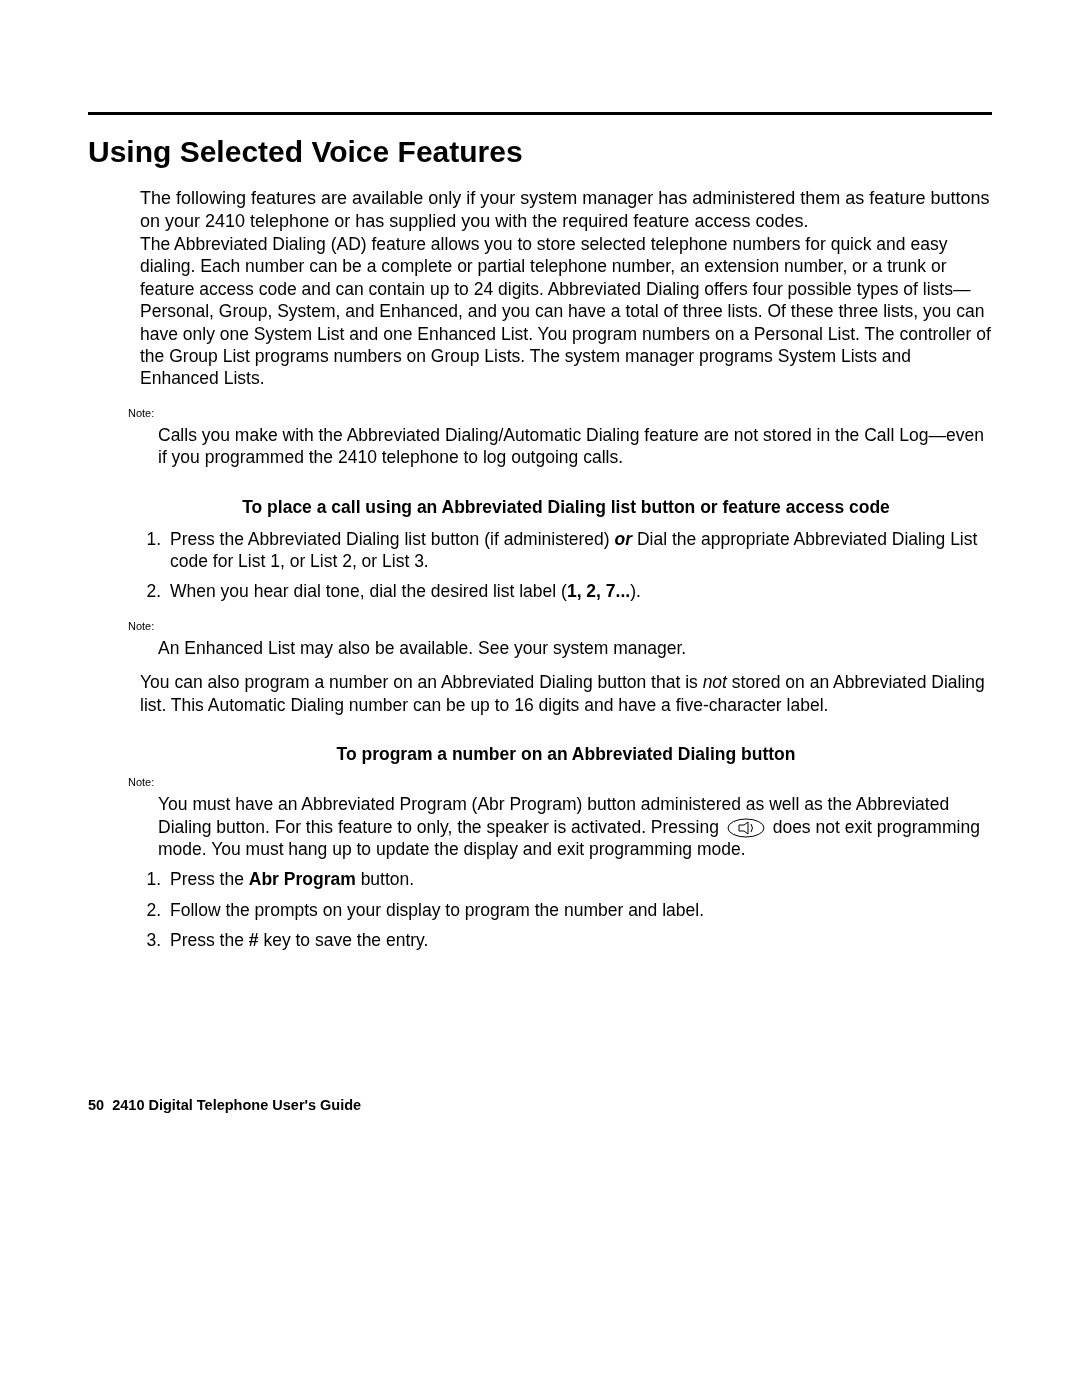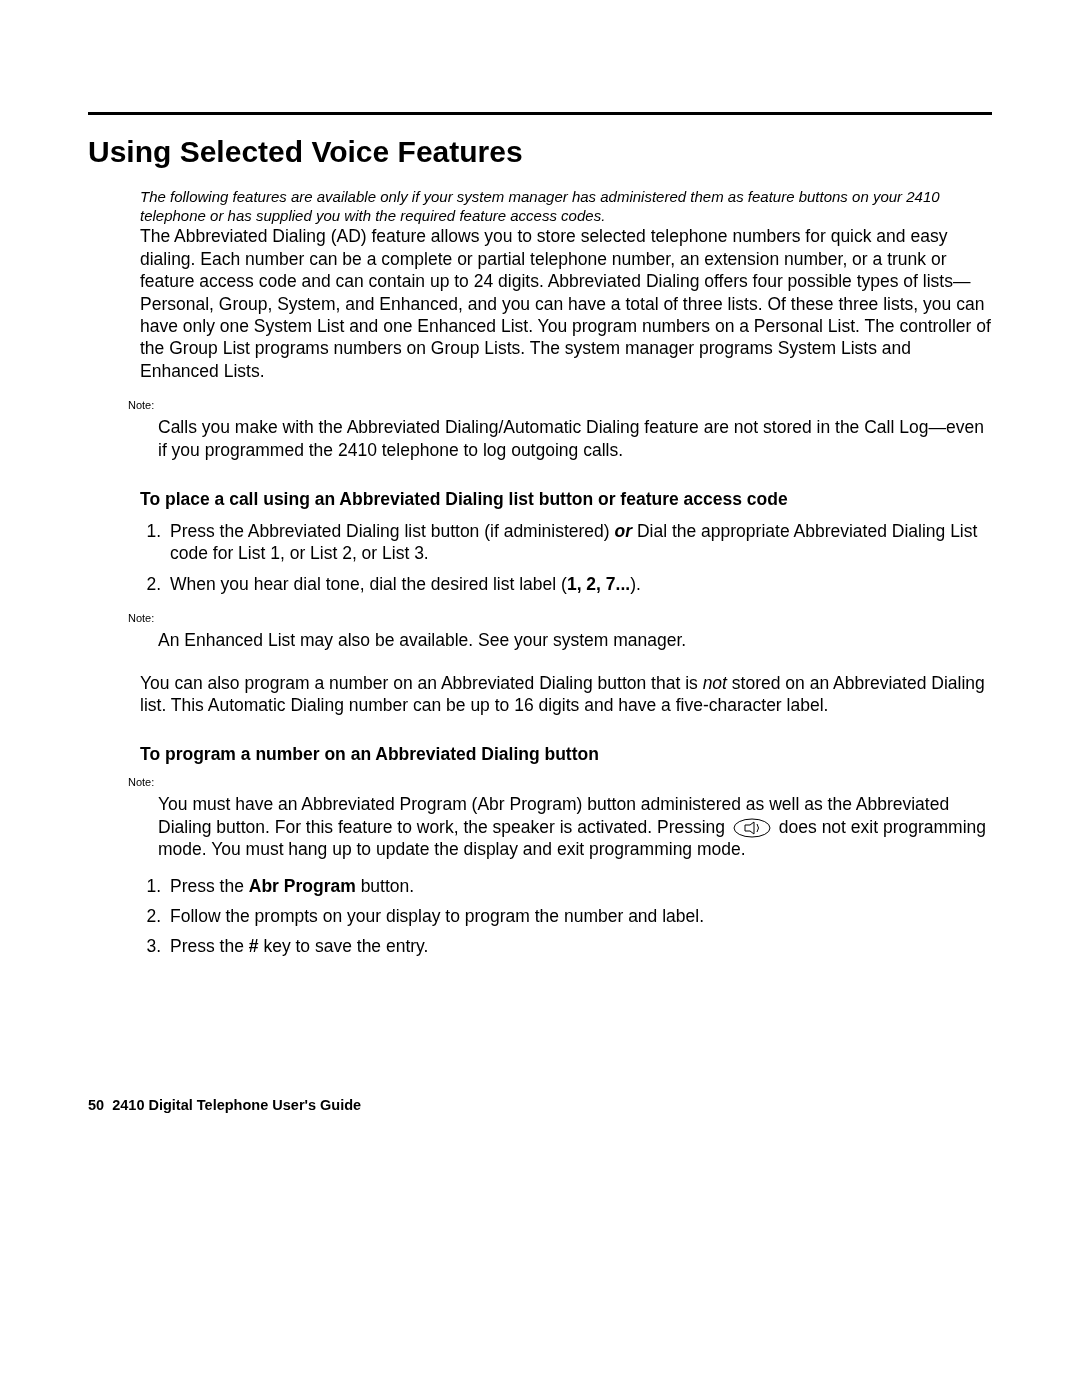--- a/index.html
+++ b/index.html
@@ -21,23 +21,22 @@
     border-top: 3px solid #000;
     margin: 0 0 20px 0;
   }
   h1.title {
     font-size: 30px;
     font-weight: bold;
     margin: 0 0 18px 0;
   }
   .intro {
     margin-left: 52px;
-    font-size: 15px;
+    font-size: 18px;
     line-height: 1.28;
-    font-style: italic;
   }
   h2.section {
     font-size: 21px;
     font-weight: bold;
     margin: 34px 0 16px 0;
   }
   .body {
     margin-left: 52px;
     font-size: 17.5px;
     line-height: 1.28;
@@ -54,20 +53,21 @@
   .note-text {
     margin-left: 30px;
     font-size: 17.5px;
     line-height: 1.28;
   }
   h3.sub {
     font-size: 17.5px;
     font-weight: bold;
     margin: 28px 0 10px 0;
     margin-left: 52px;
+    text-align: center;
   }
   ol.steps {
     margin: 0 0 0 52px;
     padding-left: 26px;
     font-size: 17.5px;
     line-height: 1.28;
   }
   ol.steps li {
     margin-bottom: 8px;
     padding-left: 4px;
@@ -118,40 +118,40 @@
     <li>
       <span>When you hear dial tone, dial the desired list label (</span><strong>1, 2, 7...</strong><span>).</span>
     </li>
   </ol>
 
   <div class="body note-block">
     <div class="note-label">Note:</div>
     <div class="note-text">An Enhanced List may also be available. See your system manager.</div>
   </div>
 
-  <div class="body" style="margin-top:20px;">
+  <div class="body" style="margin-top:12px;">
     <span>You can also program a number on an Abbreviated Dialing button that is </span><em>not</em><span> stored on an Abbreviated Dialing list. This Automatic Dialing number can be up to 16 digits and have a five-character label.</span>
   </div>
 
   <h3 class="sub">To program a number on an Abbreviated Dialing button</h3>
 
   <div class="body note-block" style="margin-top:8px;">
     <div class="note-label">Note:</div>
     <div class="note-text">
-      <span>You must have an Abbreviated Program (Abr Program) button administered as well as the Abbreviated Dialing button. For this feature to work, the speaker is activated. Pressing </span><span class="speaker-icon">
+      <span>You must have an Abbreviated Program (Abr Program) button administered as well as the Abbreviated Dialing button. For this feature to only, the speaker is activated. Pressing </span><span class="speaker-icon">
         <svg width="38" height="20" viewBox="0 0 38 20">
           <ellipse cx="19" cy="10" rx="18" ry="9" fill="none" stroke="#000" stroke-width="1"></ellipse>
           <path d="M12 7 L17 7 L21 4 L21 16 L17 13 L12 13 Z" fill="none" stroke="#000" stroke-width="1"></path>
           <path d="M24 6 Q27 10 24 14" fill="none" stroke="#000" stroke-width="1"></path>
         </svg>
       </span><span> does not exit programming mode. You must hang up to update the display and exit programming mode.</span>
     </div>
   </div>
 
-  <ol class="steps" style="margin-top:14px;">
+  <ol class="steps" style="margin-top:8px;">
     <li>
       <span>Press the </span><strong>Abr Program</strong><span> button.</span>
     </li>
     <li>Follow the prompts on your display to program the number and label.</li>
     <li>
       <span>Press the </span><strong>#</strong><span> key to save the entry.</span>
     </li>
   </ol>
 
   <div class="footer">

